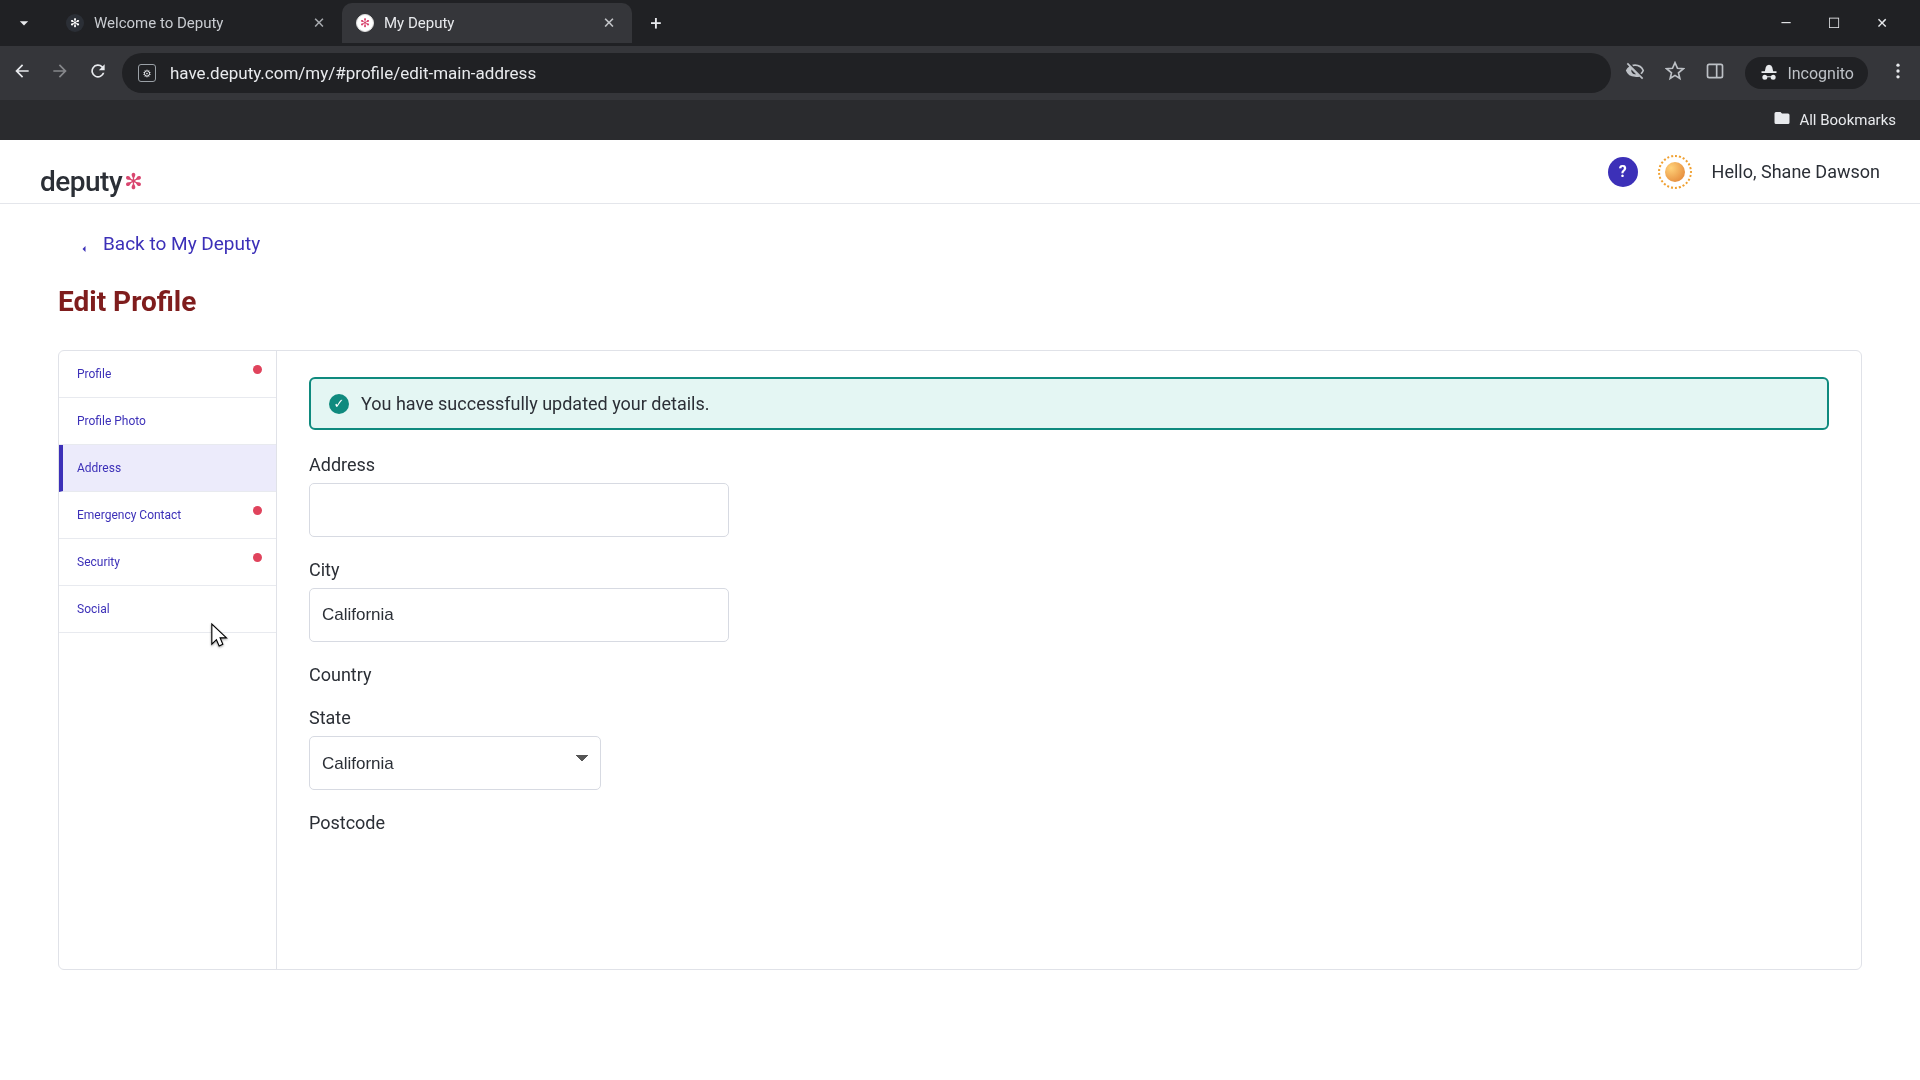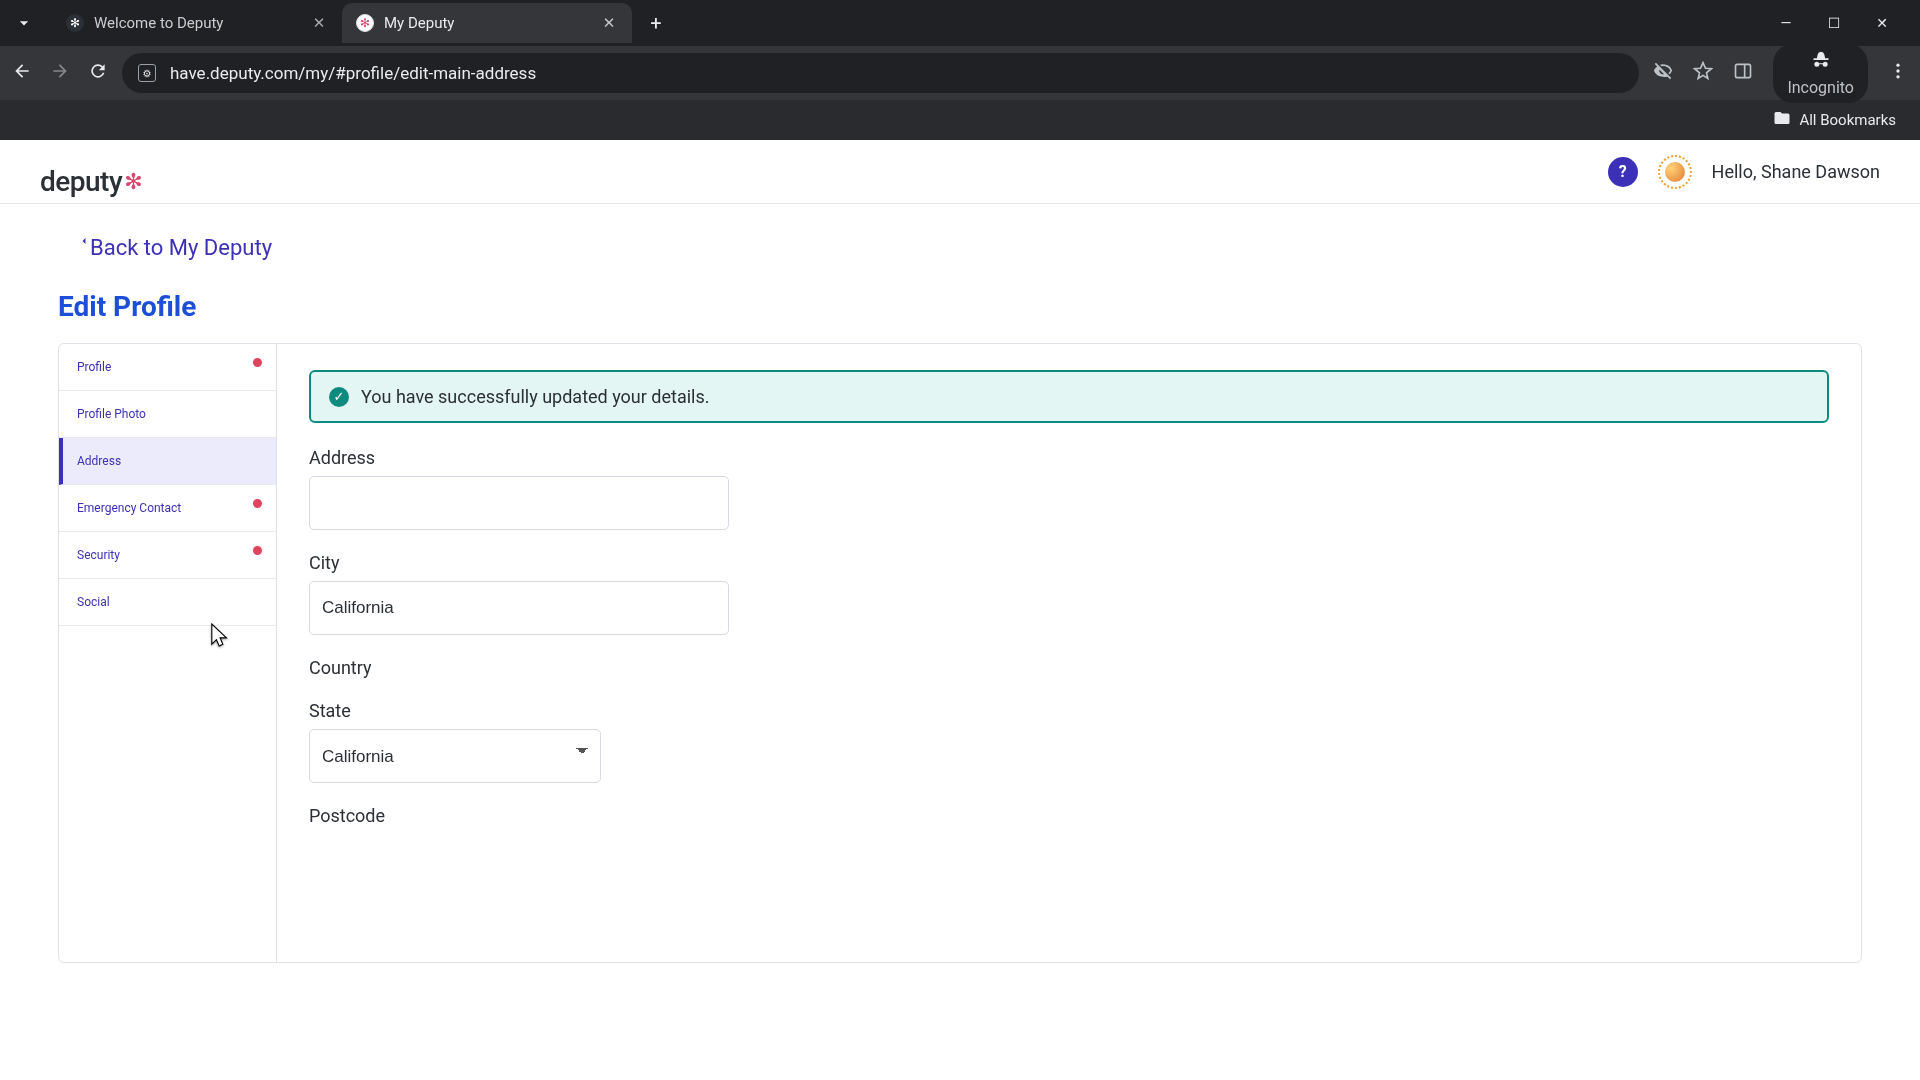--- a/index.html
+++ b/index.html
@@ -63,21 +63,20 @@
     height: 40px; display: flex; align-items: center;
     padding: 0 16px; color: #e8eaed; font-size: 17px;
     gap: 14px;
   }
   .url-pill .site-settings { width: 18px; height: 18px; border: 1px solid #9aa0a6; border-radius: 3px; display:inline-flex; align-items:center; justify-content:center; font-size:10px;}
   .addr-right { display: flex; align-items: center; gap: 20px; color: #bdc1c6; }
   .incognito-chip {
     display: flex; align-items: center; gap: 8px;
     background: #202124; padding: 6px 14px; border-radius: 20px;
     font-size: 16px;
-    flex-direction: column;
   }
 
   .bookmarks-bar {
     height: 40px; background: #2a2b2e; display: flex;
     align-items: center; justify-content: flex-end;
     padding: 0 24px; color: #e8eaed; font-size: 15px;
   }
   .bookmarks-bar .folder-icon { margin-right: 8px; }
 
   
@@ -97,25 +96,25 @@
   .avatar {
     width: 34px; height: 34px; border-radius: 50%;
     background: #fff; border: 2px dotted #f0a030;
     display:flex; align-items:center; justify-content:center;
   }
   .avatar-inner { width: 20px; height: 20px; border-radius:50%; background: radial-gradient(circle at 30% 30%, #ffd27a, #e07c2e); }
   .greeting { font-size: 18px; color: #2b2f36; }
 
   .content-wrap { padding: 28px 58px 0 58px; }
   .back-link {
-    color: #3c30b8; font-size: 22px; text-decoration: none;
-    display: inline-flex; align-items: flex-start; gap: 0;
+    color: #3c30b8; font-size: 19px; text-decoration: none;
+    display: inline-flex; align-items: flex-end; gap: 13px;
     margin-bottom: 30px; margin-left: 20px;
   }
-  .page-title { font-size: 28px; font-weight: 700; color: #1d4ed8; margin-bottom: 20px; }
+  .page-title { font-size: 28px; font-weight: 700; color: #7f1d1d; margin-bottom: 32px; }
 
   .panel {
     border: 1px solid #e0e2e8; border-radius: 6px;
     display: flex; min-height: 620px; overflow: hidden;
   }
   .side-tabs {
     width: 218px; border-right: 1px solid #e0e2e8;
     display: flex; flex-direction: column;
   }
   .side-tab {

